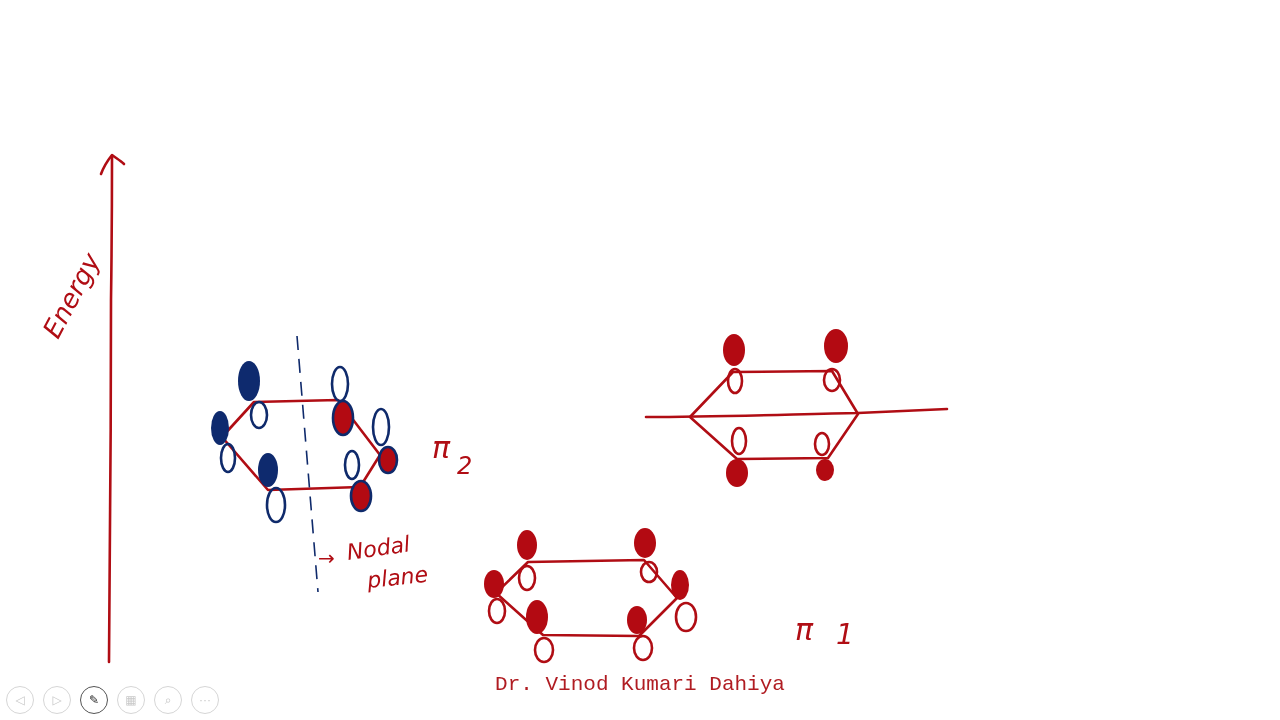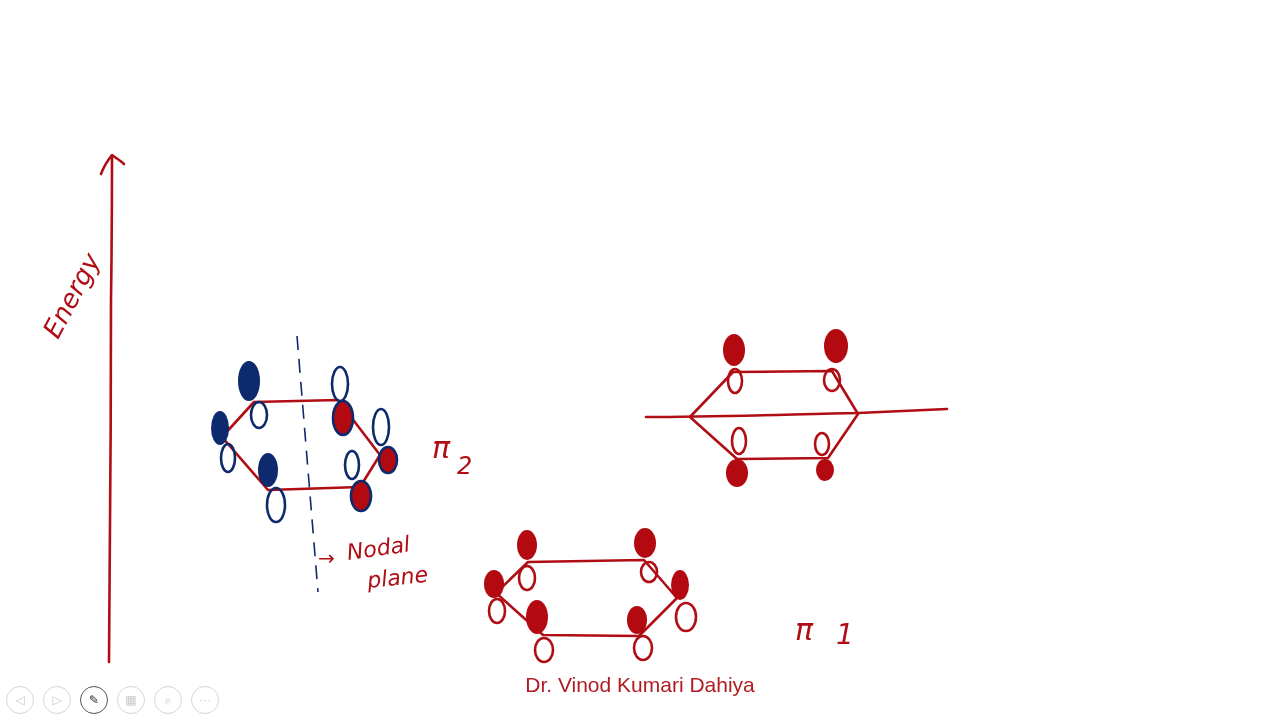--- a/index.html
+++ b/index.html
@@ -3,21 +3,21 @@
 <meta charset="utf-8">
 <style>
   html, body { margin:0; padding:0; background:#ffffff; }
   body { width:1280px; height:720px; position:relative; overflow:hidden; font-family:"Liberation Sans", sans-serif; }
   #canvas { position:absolute; left:0; top:0; width:1280px; height:720px; }
   .ink-red { stroke:#b00d14; fill:none; stroke-width:2.6; stroke-linecap:round; stroke-linejoin:round; }
   .ink-blue { stroke:#0f2a6b; fill:none; stroke-width:2.6; stroke-linecap:round; stroke-linejoin:round; }
   .fill-red { fill:#b30a12; }
   .fill-blue { fill:#0e2a6e; }
   .hand { font-family:"DejaVu Sans", sans-serif; fill:#b00d14; font-style:italic; }
-  #footer-credit { position:absolute; left:0; width:1280px; top:673px; text-align:center; color:#b01c22; font-size:21px; font-family:Liberation Sans, sans-serif; }
+  #footer-credit { position:absolute; left:0; width:1280px; top:673px; text-align:center; color:#b01c22; font-size:21px; font-family:Liberation Mono, monospace; }
   #slide-controls { position:absolute; left:6px; top:686px; display:flex; gap:9px; }
   .ctrl { width:28px; height:28px; border-radius:50%; border:1px solid #d6d6d6; display:flex; align-items:center; justify-content:center; color:#c8c8c8; font-size:12px; box-sizing:border-box; background:#fff; }
   .ctrl.active { border-color:#555; color:#222; }
 </style>
 </head>
 <body>
 
 <svg id="canvas" viewBox="0 0 1280 720" xmlns="http://www.w3.org/2000/svg">
 
   <g>

